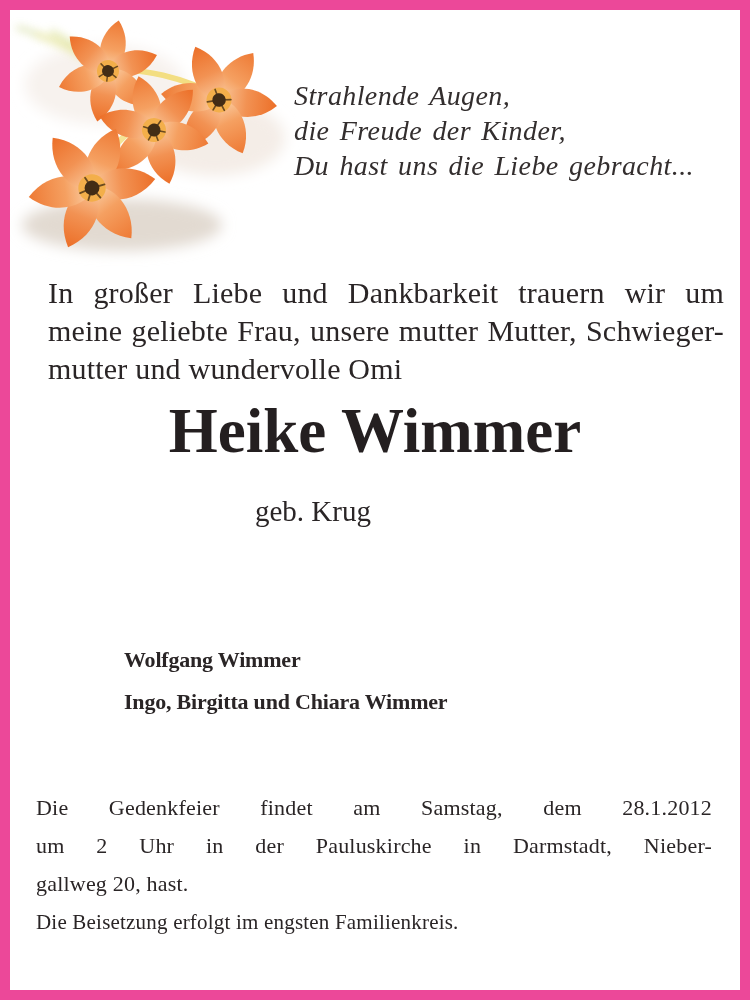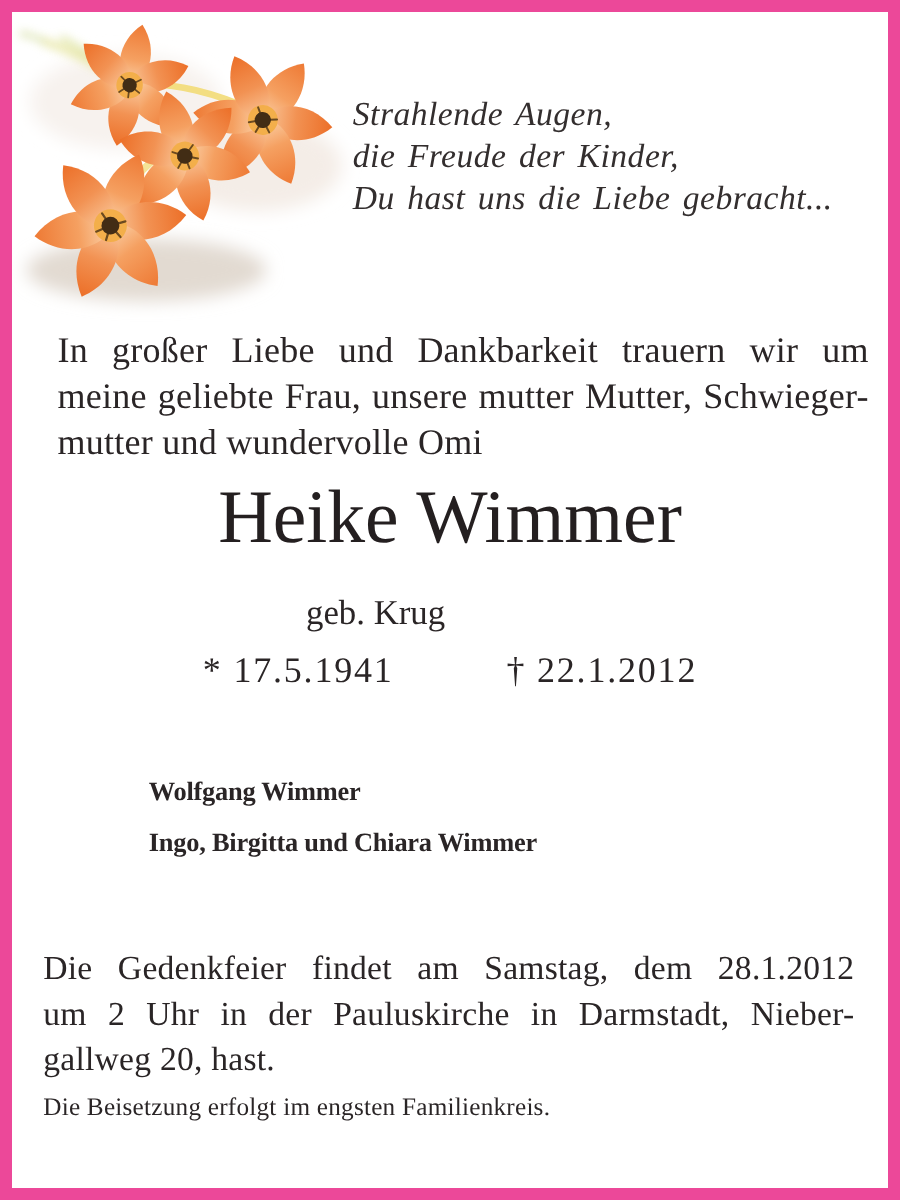--- a/index.html
+++ b/index.html
@@ -30,21 +30,21 @@
     font-size:30px;line-height:38px;
     letter-spacing:.2px;
     margin-left:12px;
   }
   .justify-line{text-align:justify;text-align-last:justify;}
   
   .name{
     left:0;top:384px;width:730px;
     text-align:center;
     font-size:63px;line-height:74px;
-    font-weight:normal;
+    font-weight:bold;
     color:#241f20;
     letter-spacing:0px;
   }
   .maiden{
     left:0;top:484px;width:606px;
     text-align:center;
     font-size:29px;line-height:34px;
   }
   .dates{
     left:0;top:531px;width:730px;
@@ -55,21 +55,21 @@
   
   .mourners{
     left:114px;top:629px;width:580px;
     font-weight:bold;
     font-size:22px;line-height:42px;
     letter-spacing:-.2px;
   }
   
   .service{
     left:26px;top:779px;width:676px;
-    font-size:28px;line-height:38px;
+    font-size:22px;line-height:38px;
     letter-spacing:.2px;
   }
   .burial{
     left:26px;top:893px;width:676px;
     font-size:21px;line-height:38px;
     letter-spacing:.2px;
   }
 </style>
 </head>
 <body>
@@ -144,24 +144,20 @@
   <div class="abs intro">
     <div class="justify-line">In großer Liebe und Dankbarkeit trauern wir um</div>
     <div class="justify-line">meine geliebte Frau, unsere mutter Mutter, Schwieger-</div>
     <div>mutter und wundervolle Omi</div>
   </div>
 
   <div class="abs name">Heike Wimmer</div>
 
   <div class="abs maiden">geb. Krug</div>
 
-  <div class="abs dates">
-    <span>* 17.5.1941</span>
-    <span>† 22.1.2012</span>
-  </div>
 
   <div class="abs mourners">
     <div>Wolfgang Wimmer</div>
     <div>Ingo, Birgitta und Chiara Wimmer</div>
   </div>
 
   <div class="abs service">
     <div class="justify-line">Die Gedenkfeier findet am Samstag, dem 28.1.2012</div>
     <div class="justify-line">um 2 Uhr in der Pauluskirche in Darmstadt, Nieber-</div>
     <div>gallweg 20, hast.</div>

